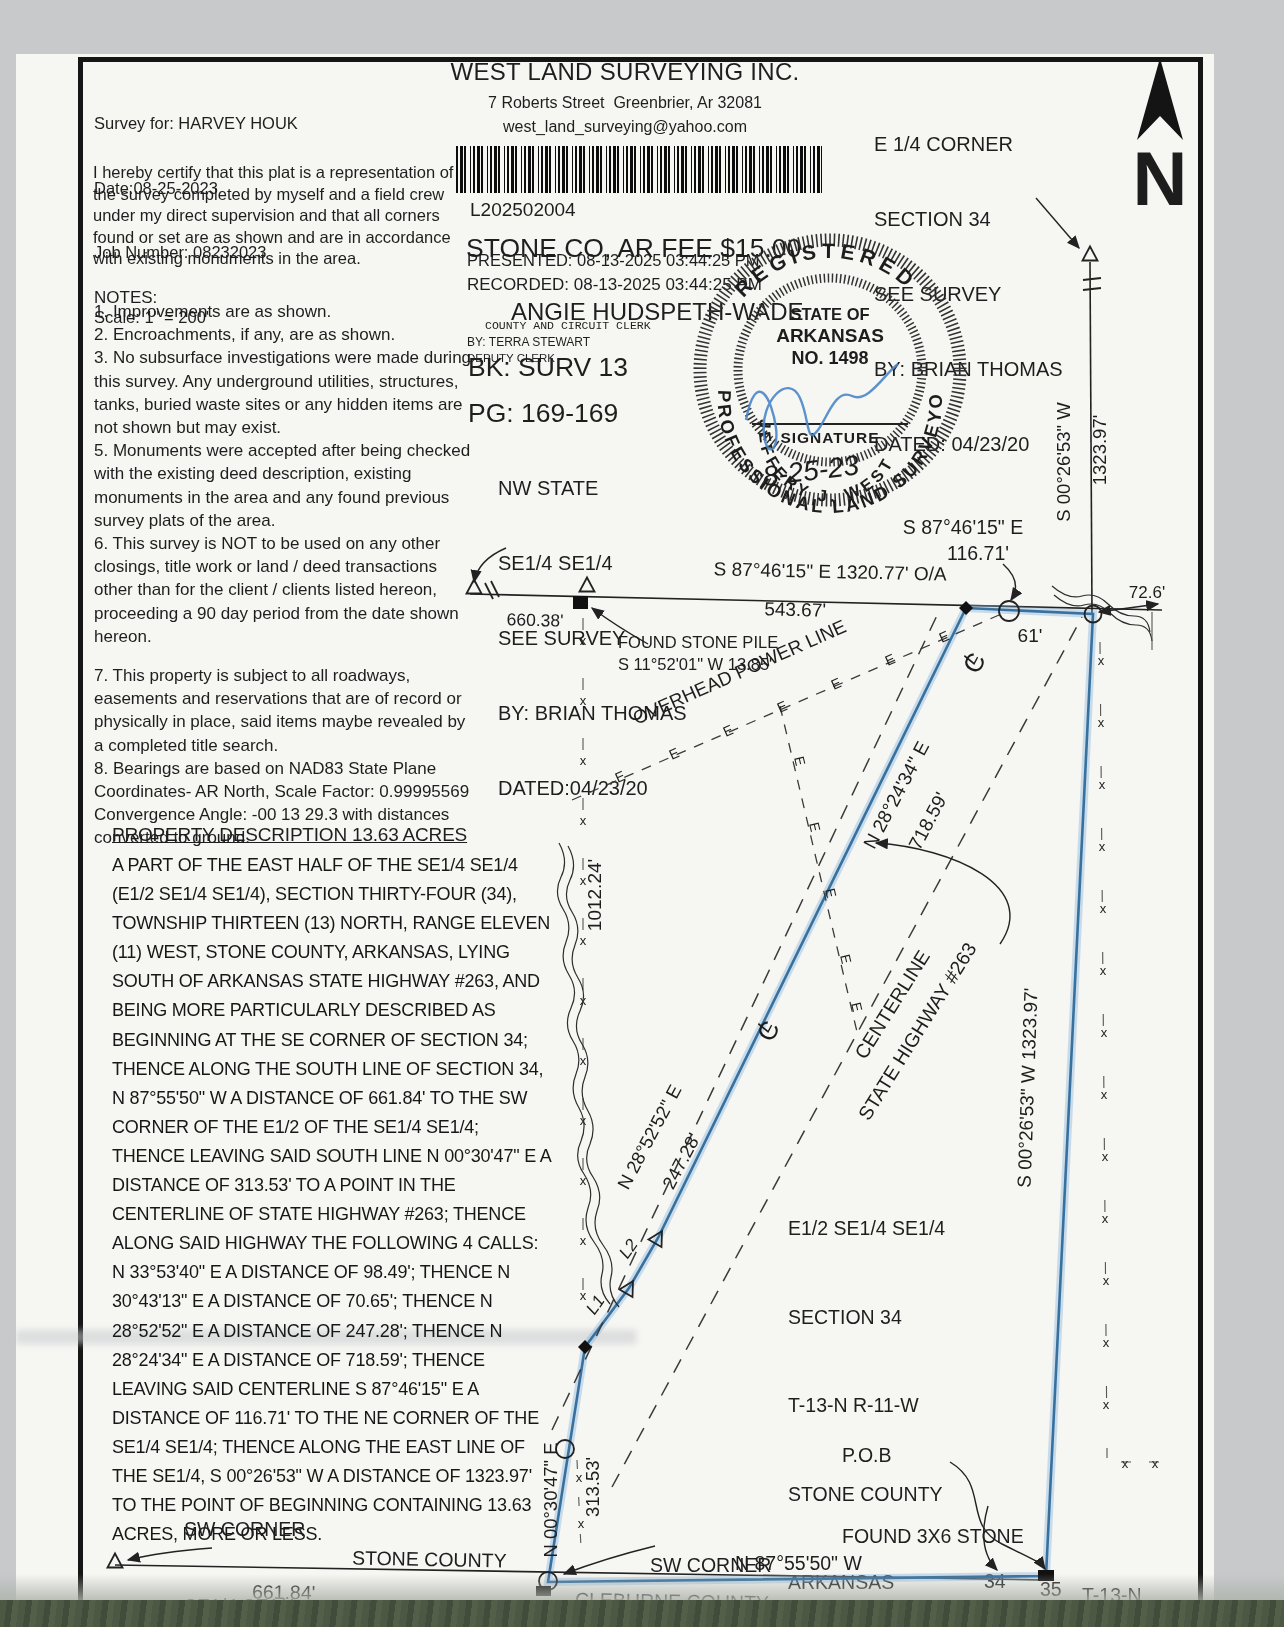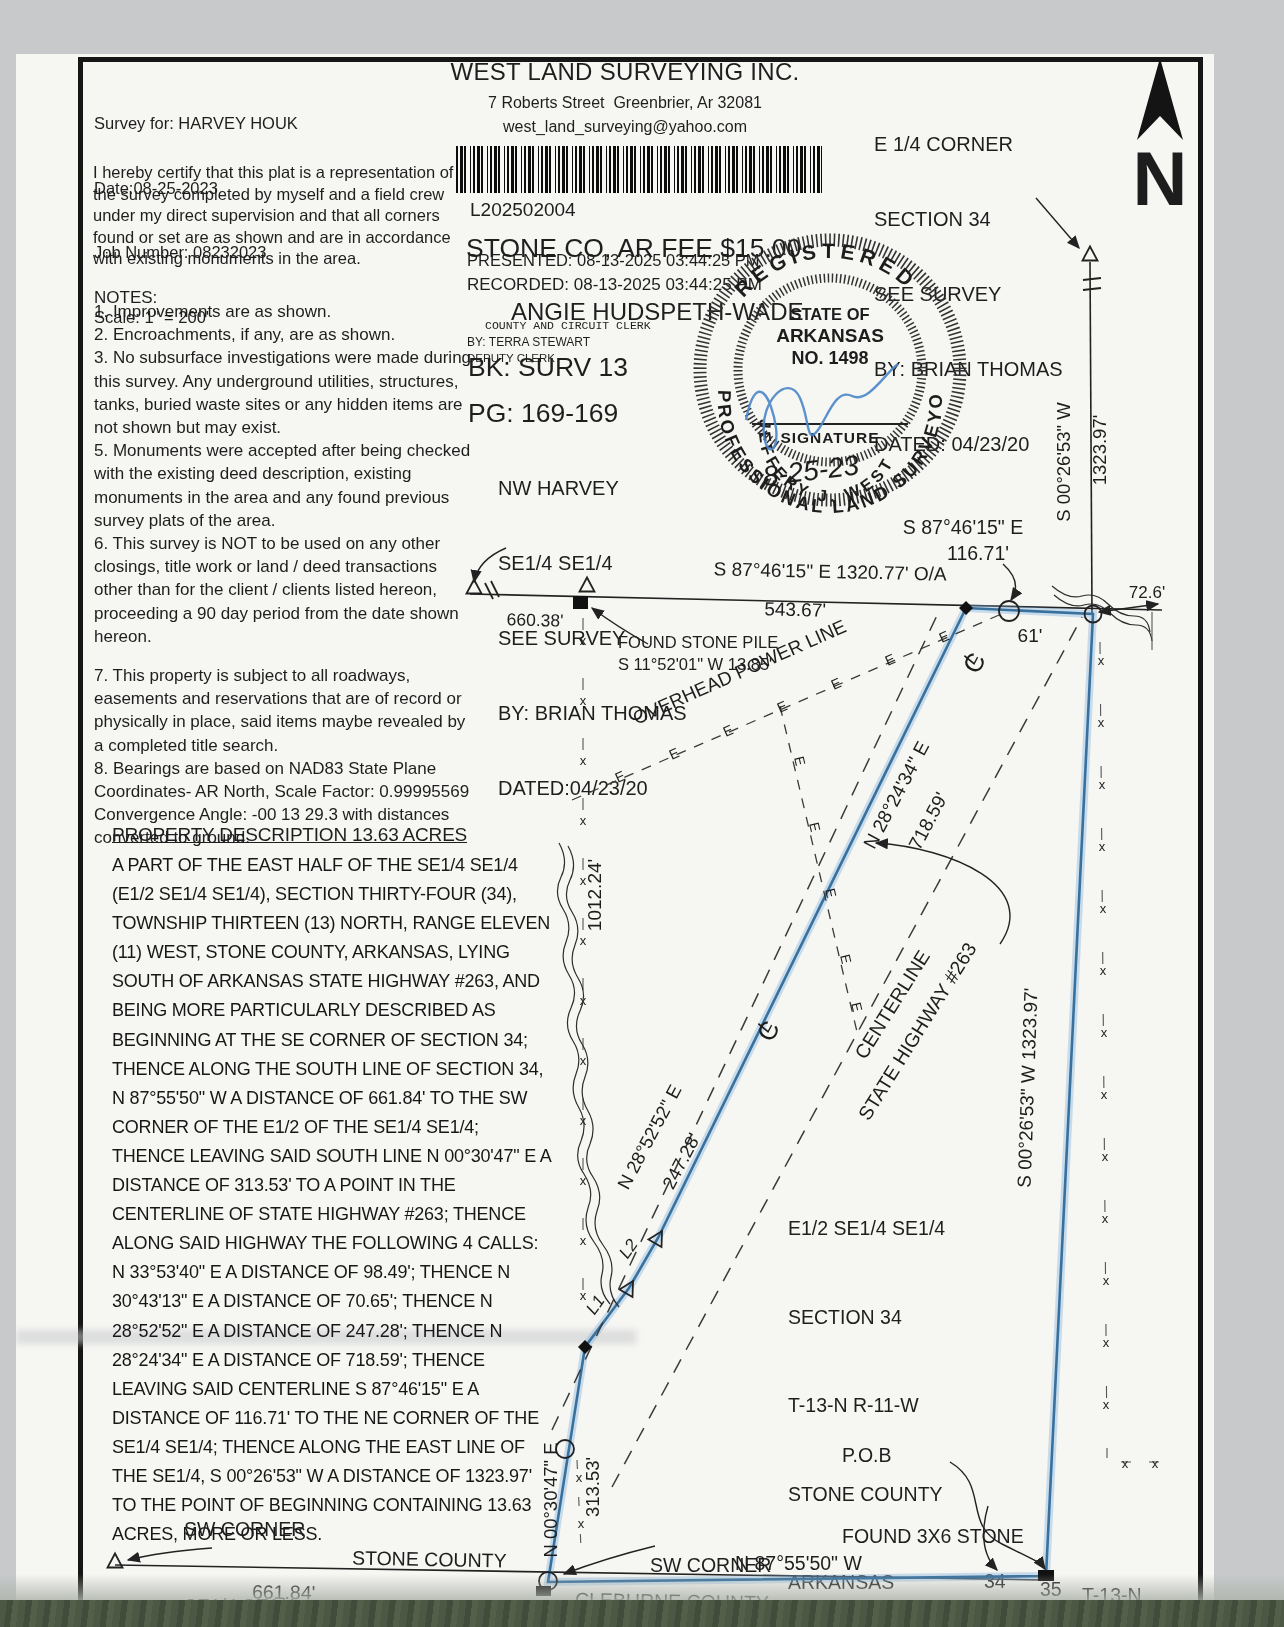--- a/index.html
+++ b/index.html
@@ -66,21 +66,21 @@
 <div class="t" style="left:468px;top:398px;font-size:26.5px;">PG: 169-169</div>
 
 <div class="t" style="left:874px;top:82px;font-size:20px;line-height:25px;">
   <div>E 1/4 CORNER</div>
   <div>SECTION 34</div>
   <div>SEE SURVEY</div>
   <div>BY: BRIAN THOMAS</div>
   <div>DATED: 04/23/20</div>
 </div>
 <div class="t" style="left:498px;top:426px;font-size:20px;line-height:25px;">
-  <div>NW HARVEY</div>
+  <div>NW STATE</div>
   <div>SE1/4 SE1/4</div>
   <div>SEE SURVEY</div>
   <div>BY: BRIAN THOMAS</div>
   <div>DATED:04/23/20</div>
 </div>
 <div class="t" style="left:184px;top:1466px;font-size:19.5px;line-height:25.5px;">
   <div>SW CORNER</div>
   <div>SE1/4 SE1/4</div>
   
 </div>

